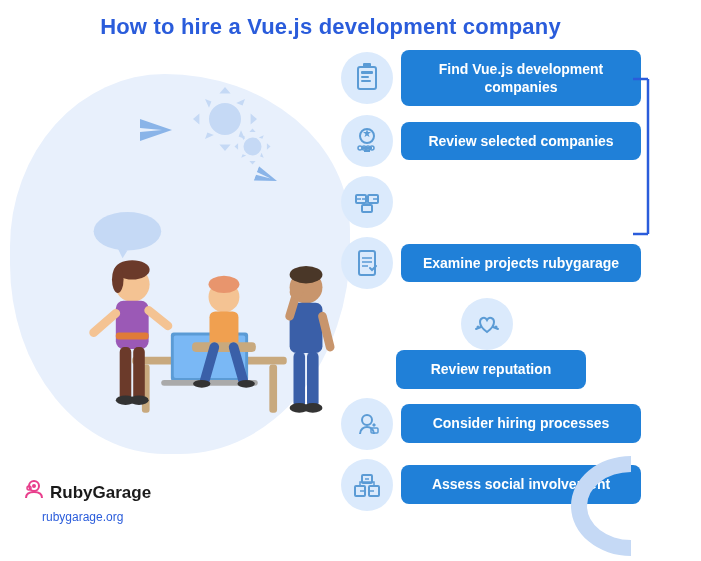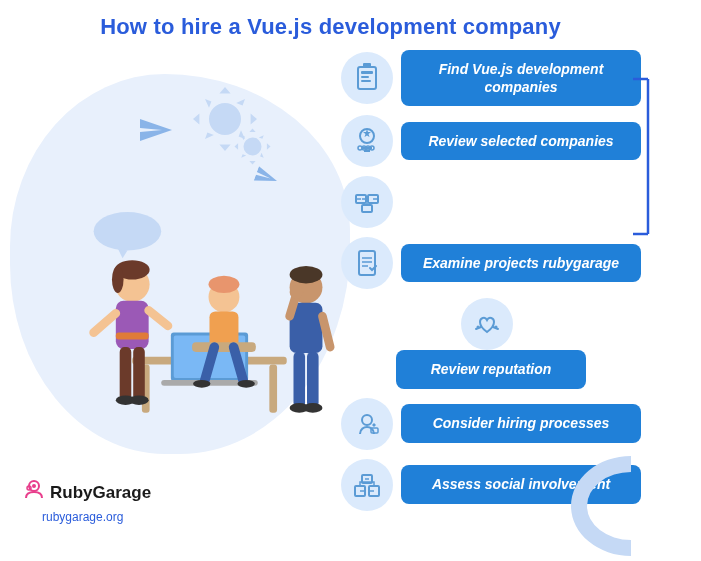--- a/index.html
+++ b/index.html
@@ -150,21 +150,20 @@
       align-items: flex-start;
       padding-top: 10px;
     }
 
     .step-row {
       display: flex;
       align-items: center;
       margin-bottom: 10px;
       position: relative;
       width: 300px;
-      font-style: italic;
     }
 
     .icon-circle {
       width: 52px;
       height: 52px;
       border-radius: 50%;
       background: #dbeafc;
       display: flex;
       align-items: center;
       justify-content: center;

